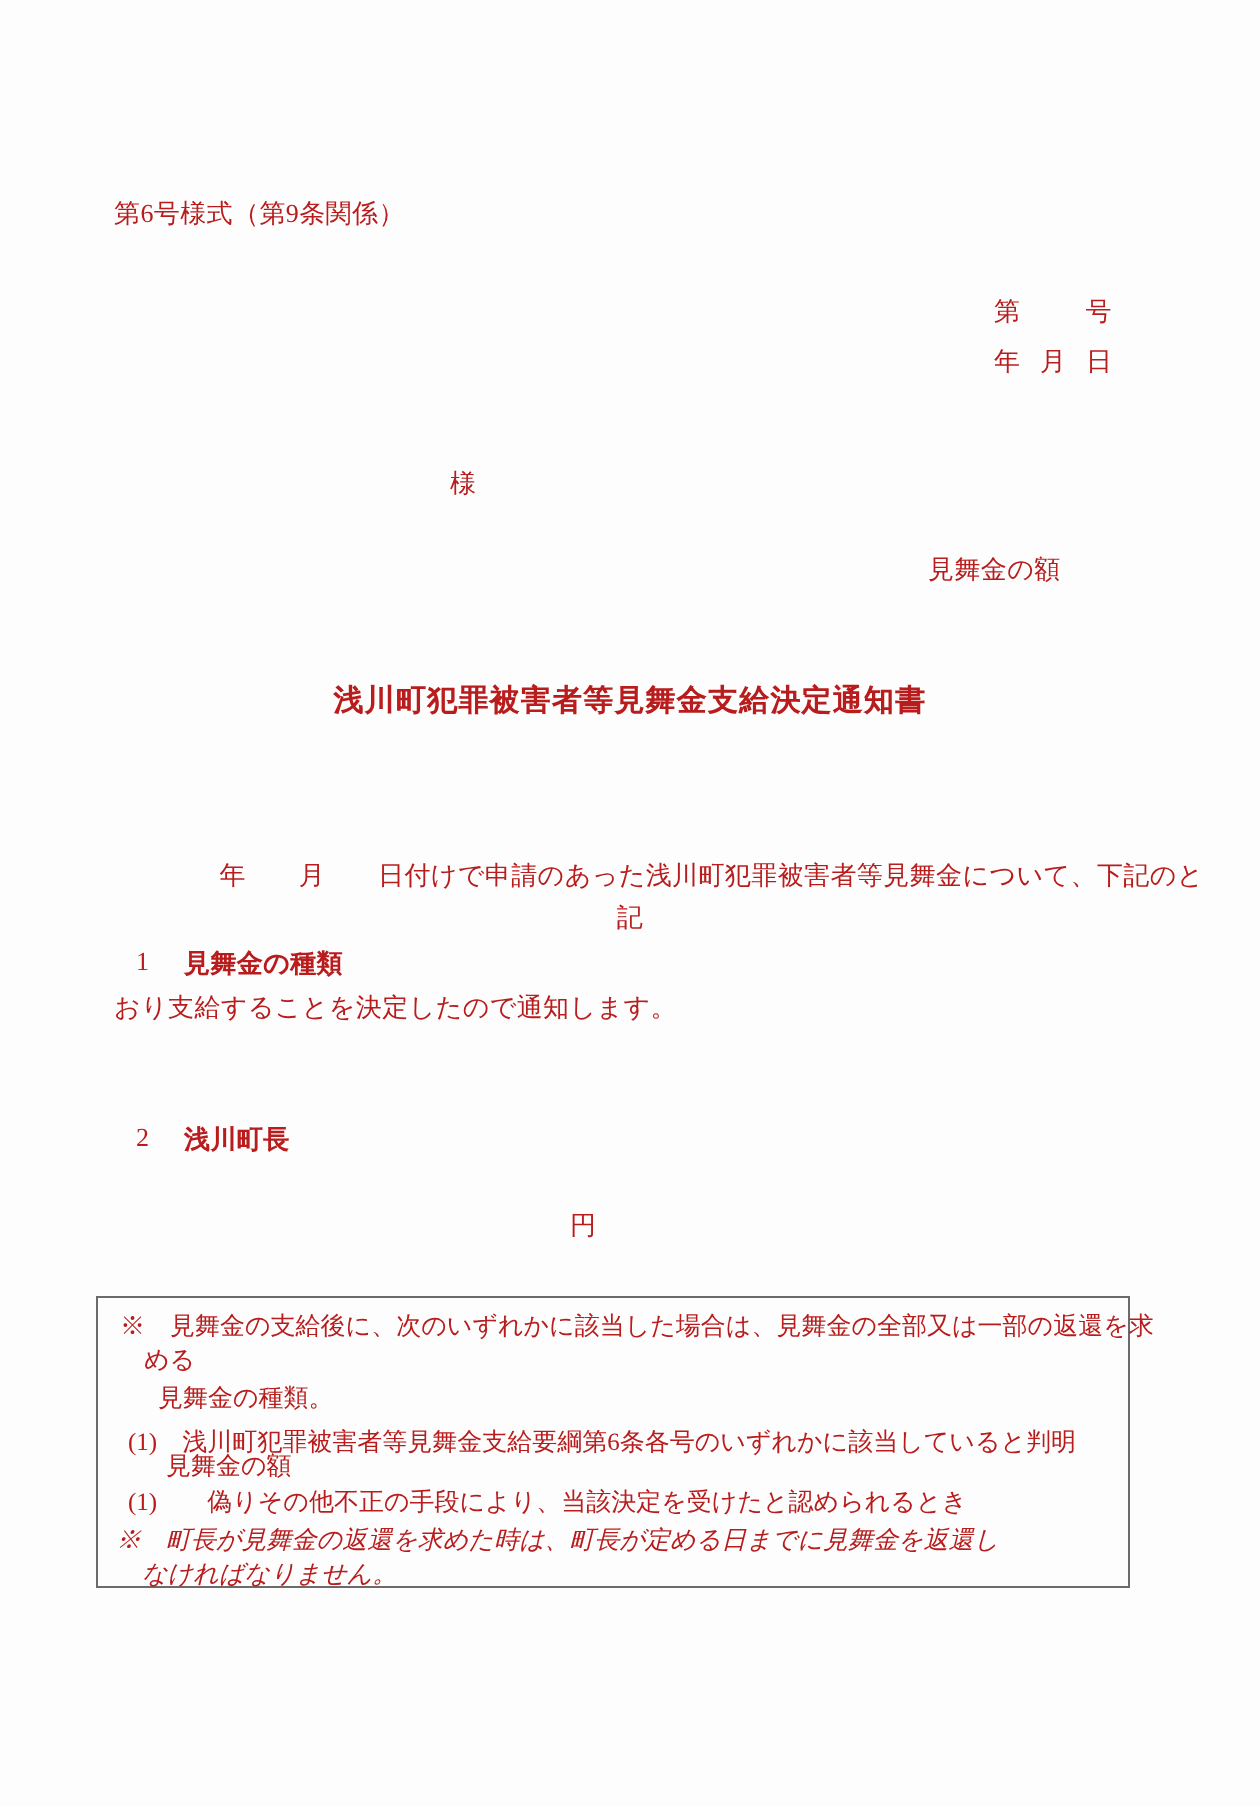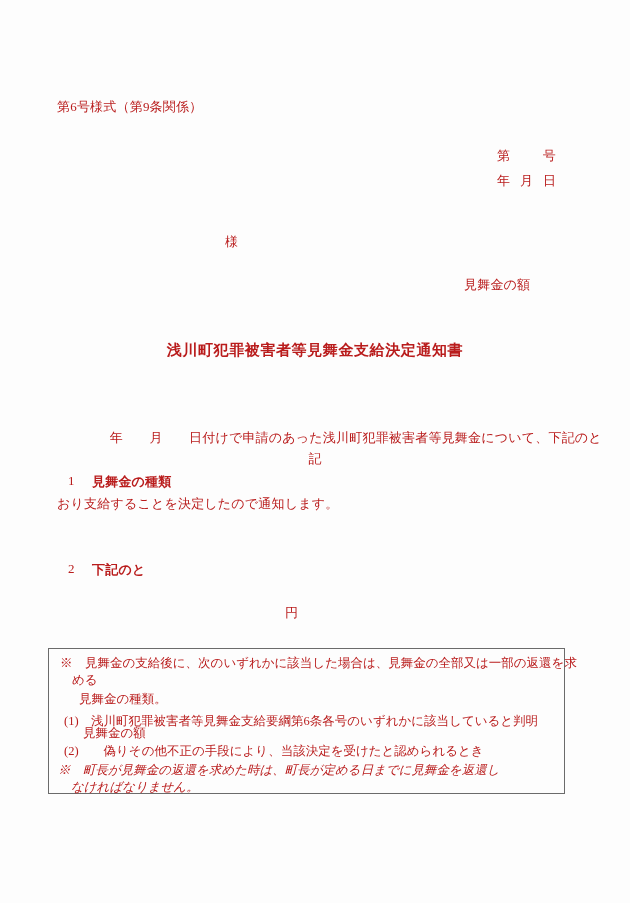--- a/index.html
+++ b/index.html
@@ -87,29 +87,29 @@
 
   <div class="abs record-marker">記</div>
 
   <div>
     <span class="item-number item-1">1</span>
     <span class="item-label item-1">見舞金の種類</span>
   </div>
 
   <div>
     <span class="item-number item-2">2</span>
-    <span class="item-label item-2">下記のと</span>
+    <span class="item-label item-2">浅川町長</span>
   </div>
 
   <div class="abs amount-unit">円</div>
 
   <div class="notes-box">
     <div class="nl nl0">※　見舞金の支給後に、次のいずれかに該当した場合は、見舞金の全部又は一部の返還を求</div>
     <div class="nl nl1">める</div>
     <div class="nl nl2">見舞金の種類。</div>
     <div class="nl nl3">(1)　浅川町犯罪被害者等見舞金支給要綱第6条各号のいずれかに該当していると判明</div>
     <div class="nl nl4">見舞金の額</div>
-    <div class="nl nl5">(2)　　偽りその他不正の手段により、当該決定を受けたと認められるとき</div>
+    <div class="nl nl5">(1)　　偽りその他不正の手段により、当該決定を受けたと認められるとき</div>
     <div class="nl nl6">※　町長が見舞金の返還を求めた時は、町長が定める日までに見舞金を返還し</div>
     <div class="nl nl7">なければなりません。</div>
   </div>
 
 </div>
 
 </body></html>

